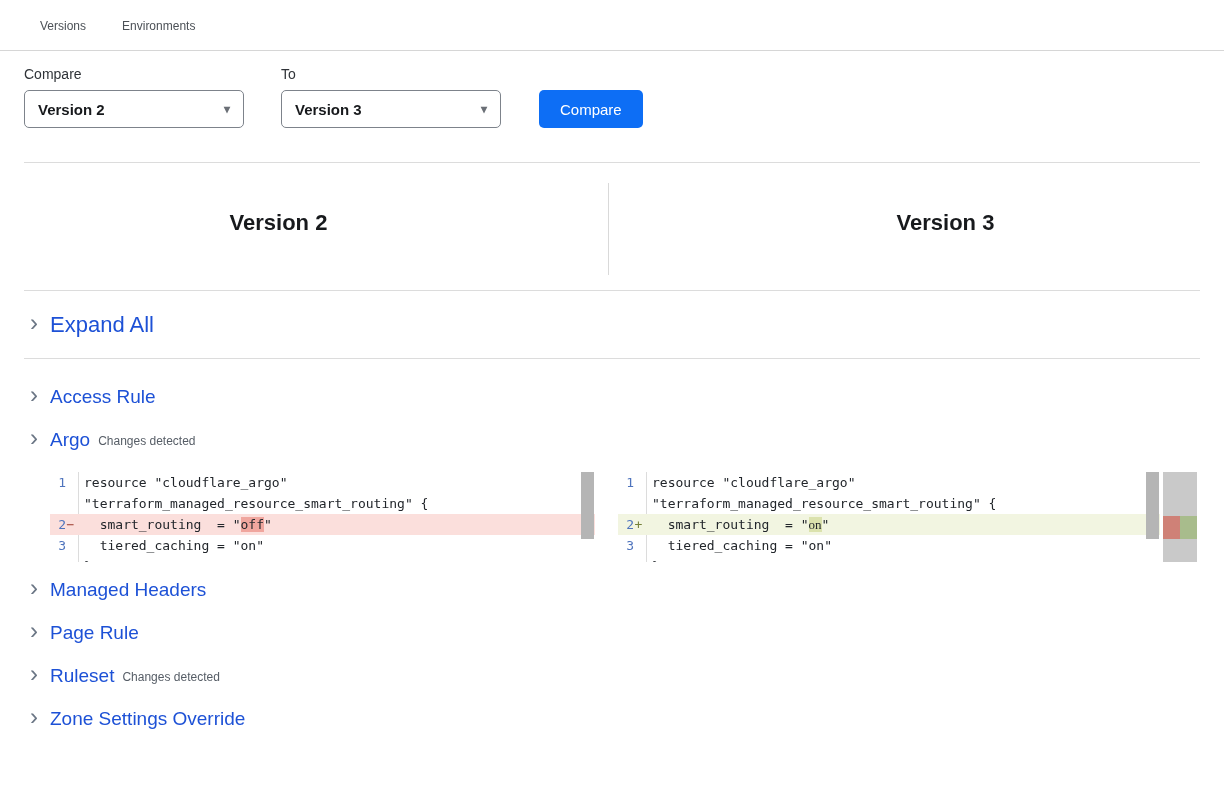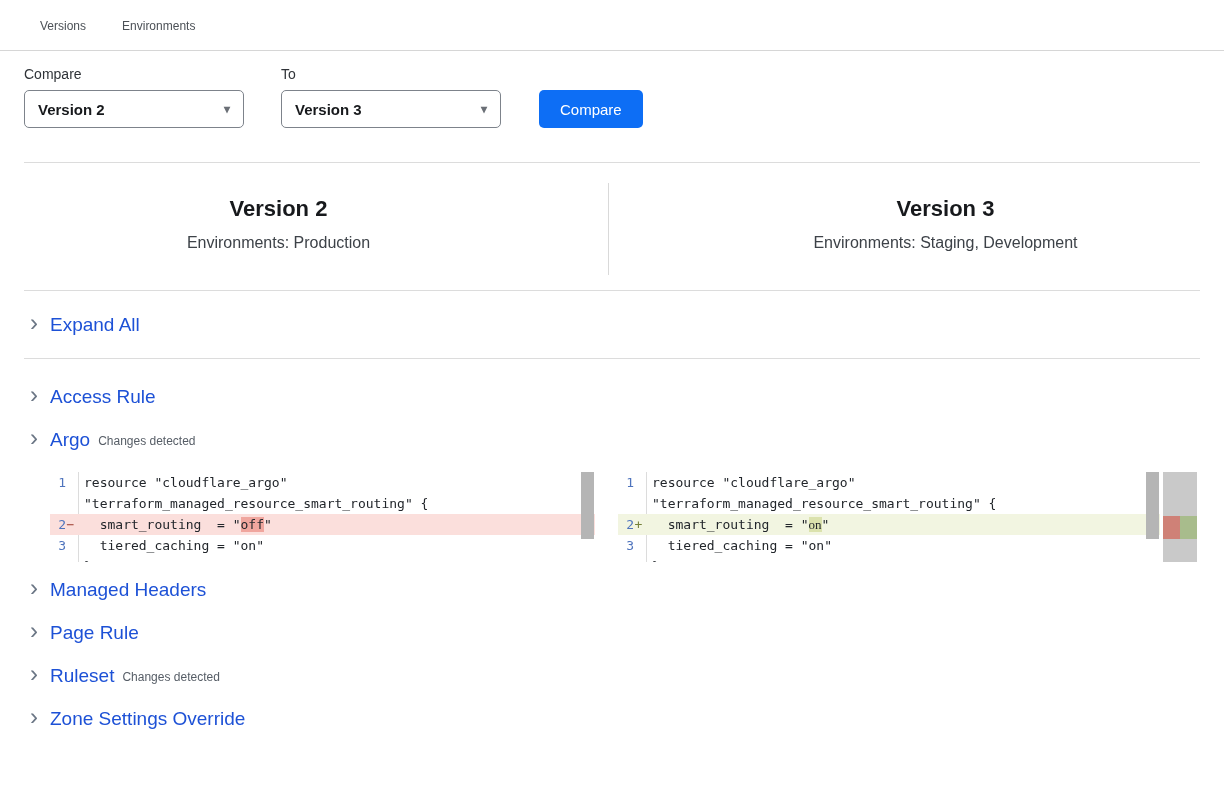--- a/index.html
+++ b/index.html
@@ -46,21 +46,21 @@
   .vh-title { font-size:22px; font-weight:700; color:#17191c; margin-bottom:7px; }
   .vh-sub { font-size:16px; color:#3d4248; line-height:28px; }
   .vh-divider { position:absolute; left:608px; top:20px; bottom:15px; width:1px; background:#d9d9d9; }
 
   
   .expand-row { display:flex; align-items:center; height:67px; padding-left:30px; cursor:pointer; }
   .chevron {
     font-size:24px; line-height:14px; color:#6b7685; margin-right:12px;
     display:inline-block; transform:translateY(-2px);
   }
-  .expand-label { font-size:19px; color:var(--link-blue,#1d51d6); }
+  .expand-label { font-size:22px; color:var(--link-blue,#1d51d6); }
 
   
   .sections { padding-top:16px; }
   .section-row { display:flex; align-items:center; height:43px; padding-left:30px; cursor:pointer; }
   .section-label { font-size:19px; color:var(--link-blue,#1d51d6); }
   .section-badge { font-size:12px; color:#565d66; margin-left:8px; padding-top:3px; }
 
   
   .diff-container { position:relative; height:90px; margin:11px 0 6px 50px; }
   .pane { position:absolute; top:0; height:90px; overflow:hidden; background:#fff; }
@@ -115,26 +115,24 @@
     </div>
   </div>
   <button class="btn-compare">Compare</button>
 </section>
 
 <div class="divider after-form"></div>
 
 <section class="version-headers">
   <div class="vh-col left">
     <div class="vh-title">Version 2</div>
-    <div class="vh-sub">Environments: Production</div>
   </div>
   <div class="vh-divider"></div>
   <div class="vh-col right">
     <div class="vh-title">Version 3</div>
-    <div class="vh-sub">Environments: Staging, Development</div>
   </div>
 </section>
 
 <div class="divider"></div>
 
 <div class="expand-row">
   <span class="chevron">›</span>
   <span class="expand-label">Expand All</span>
 </div>
 

